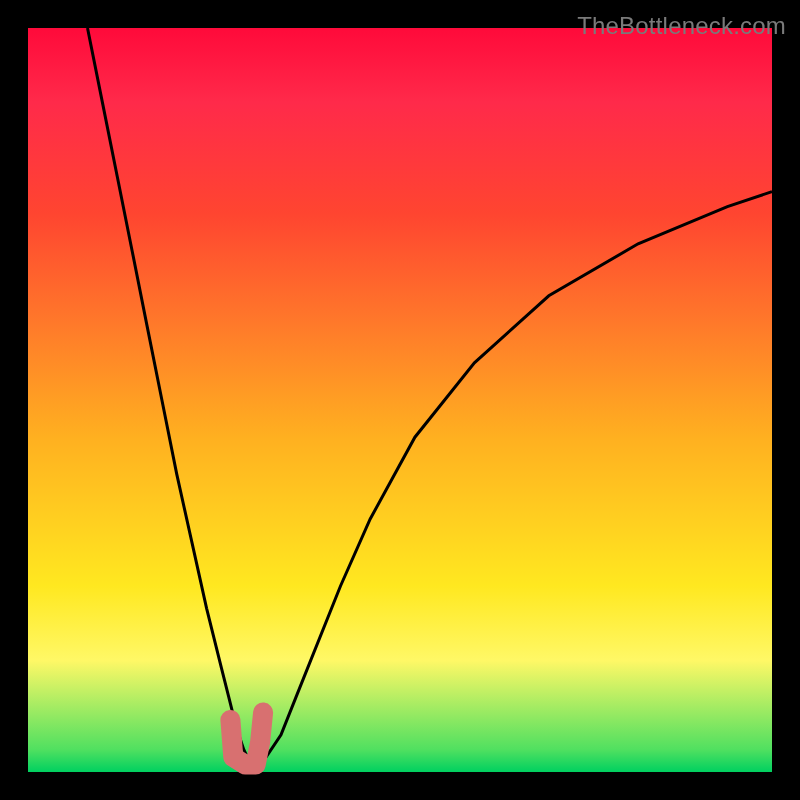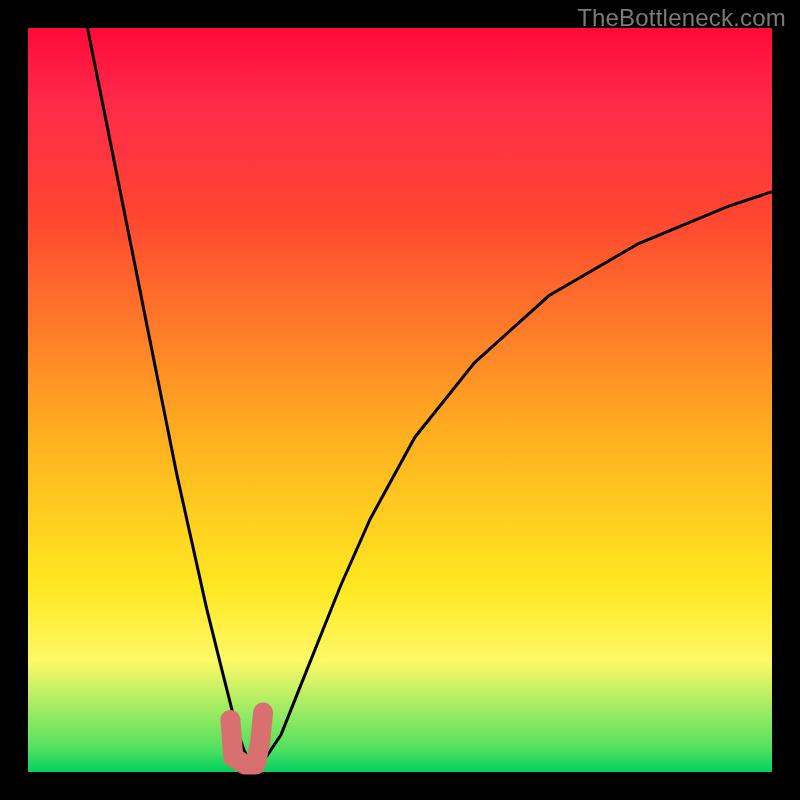--- a/index.html
+++ b/index.html
@@ -29,21 +29,21 @@
       #ff4530 25%,
       #ff7a2a 40%,
       #ffb020 55%,
       #ffe820 75%,
       #fff866 85%,
       #50e060 97%,
       #00d060 100%);
   }
   .watermark {
     position: absolute;
-    top: 4px;
+    top: 12px;
     right: 14px;
     color: #7a7a7a;
     font-size: 24px;
     font-weight: 500;
     letter-spacing: 0.2px;
     z-index: 5;
     user-select: none;
   }
   svg.curve {
     position: absolute;

